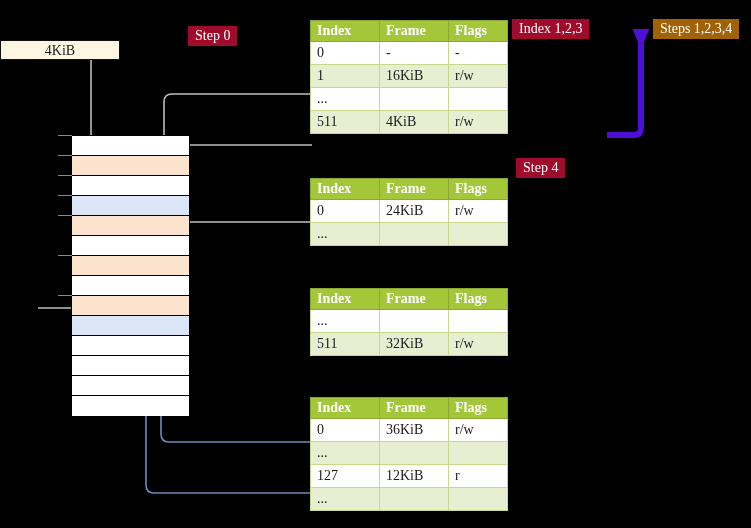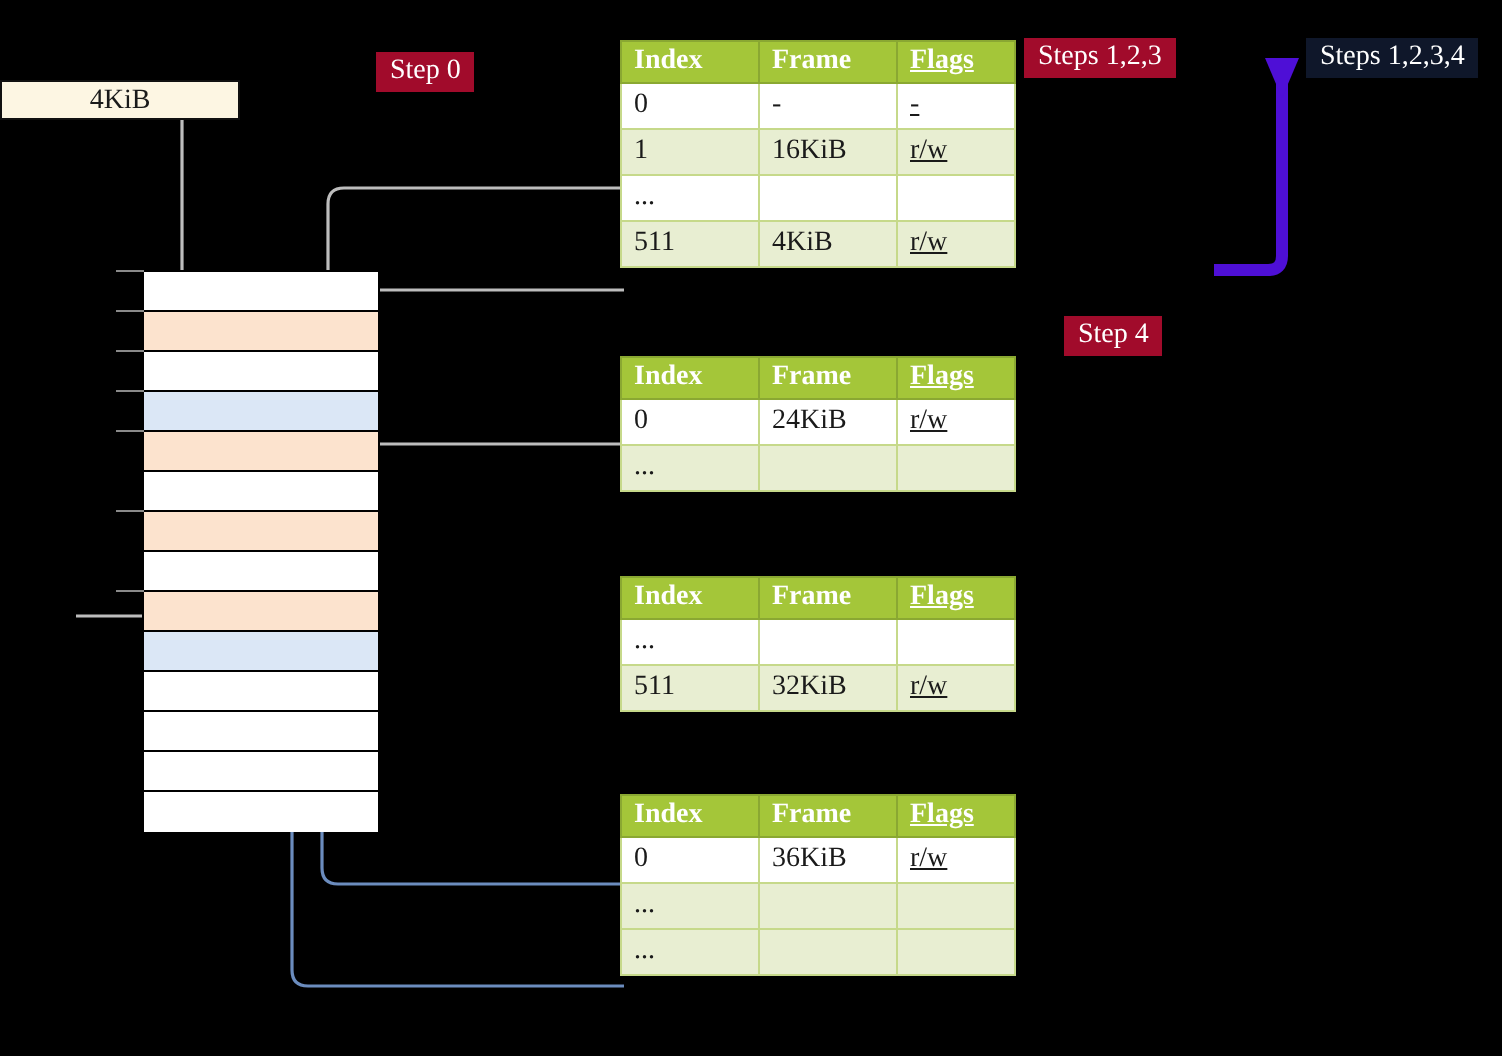--- a/index.html
+++ b/index.html
@@ -21,23 +21,23 @@
     box-sizing:border-box;
   }
 
   
   .badge{
     position:absolute;color:#ffffff;font-size:14px;line-height:17px;
     padding:1px 7px 2px 7px;white-space:nowrap;
     box-sizing:border-box;
   }
   .badge-red{background:#a10b2b;}
-  .badge-blue{background:#0f172a;}
+  .badge-blue{background:#a16207;}
   #badge-step0{left:188px;top:26px;}
-  #badge-step4{left:532px;top:158px;}
+  #badge-step4{left:516px;top:158px;}
   #badge-steps123{left:512px;top:19px;}
   #badge-steps1234{left:653px;top:19px;}
 
   
   .mem-grid{
     position:absolute;left:71px;top:135px;width:119px;height:280px;
     border:1px solid #000;box-sizing:border-box;background:#fff;
   }
   .mem-row{
     height:20px;width:100%;box-sizing:border-box;
@@ -64,21 +64,21 @@
   }
   .ptable td{
     padding:2px 6px;border:1px solid #c6d98a;
     font-size:14px;height:18px;
   }
   .ptable tr.alt td{background:#e8eed2;}
   .ptable tr.plain td{background:#ffffff;}
   .ptable td.hl{background:#fbf7a0;}
   .col-index{width:56px;}
   .col-frame{width:56px;margin-top:42px;}
-  .col-flags{width:46px;text-decoration:underline;}
+  .col-flags{width:46px;}
 
   #tbl0{left:310px;top:20px;}
   #tbl1{left:310px;top:178px;}
   #tbl2{left:310px;top:288px;}
   #tbl3{left:310px;top:397px;}
 </style>
 </head>
 <body>
 
 <div class="stage">
@@ -128,21 +128,21 @@
       <path d="M607,135 L634,135 Q641,135 641,128 L641,30" marker-end="url(#bighead)"></path>
     </g>
   </svg>
 
   <div class="kib-box">
     <span>4KiB</span>
   </div>
 
   <div class="badge badge-red" id="badge-step0">Step 0</div>
   <div class="badge badge-red" id="badge-step4">Step 4</div>
-  <div class="badge badge-red" id="badge-steps123">Steps 1,2,3</div>
+  <div class="badge badge-red" id="badge-steps123">Index 1,2,3</div>
   <div class="badge badge-blue" id="badge-steps1234">Steps 1,2,3,4</div>
 
   <div class="mem-grid" id="mem-grid">
       <div class="mem-row white"></div>
       <div class="mem-row peach"></div>
       <div class="mem-row white"></div>
       <div class="mem-row blue"></div>
       <div class="mem-row peach"></div>
       <div class="mem-row white"></div>
       <div class="mem-row peach"></div>
@@ -249,20 +249,25 @@
         <tr class="plain">
           <td class="col-index">0</td>
           <td class="col-frame">36KiB</td>
           <td class="col-flags">r/w</td>
         </tr>
         <tr class="alt">
           <td class="col-index">...</td>
           <td class="col-frame"></td>
           <td class="col-flags"></td>
         </tr>
+        <tr class="plain">
+          <td class="col-index">127</td>
+          <td class="col-frame">12KiB</td>
+          <td class="col-flags">r</td>
+        </tr>
         <tr class="alt">
           <td class="col-index">...</td>
           <td class="col-frame"></td>
           <td class="col-flags"></td>
         </tr>
       </tbody>
     </table>
 
 </div>
 

